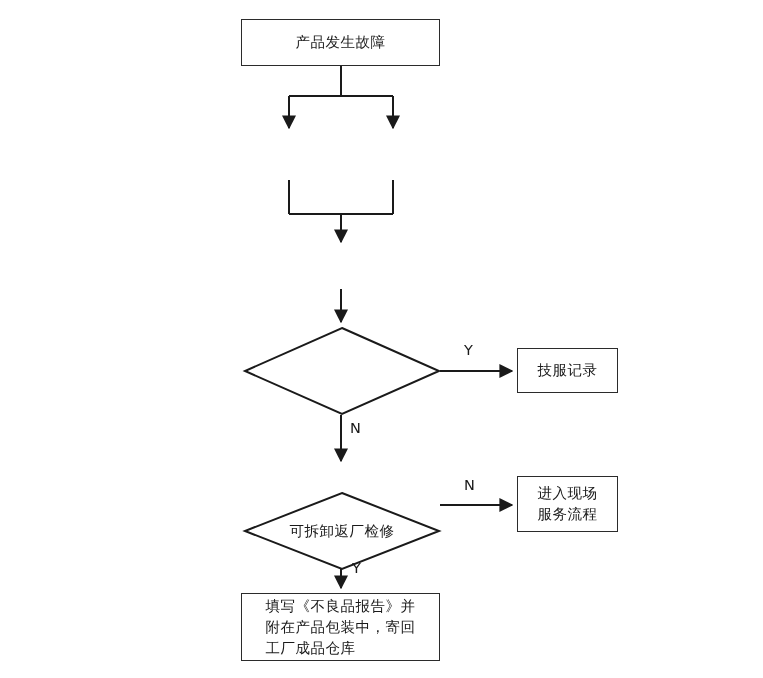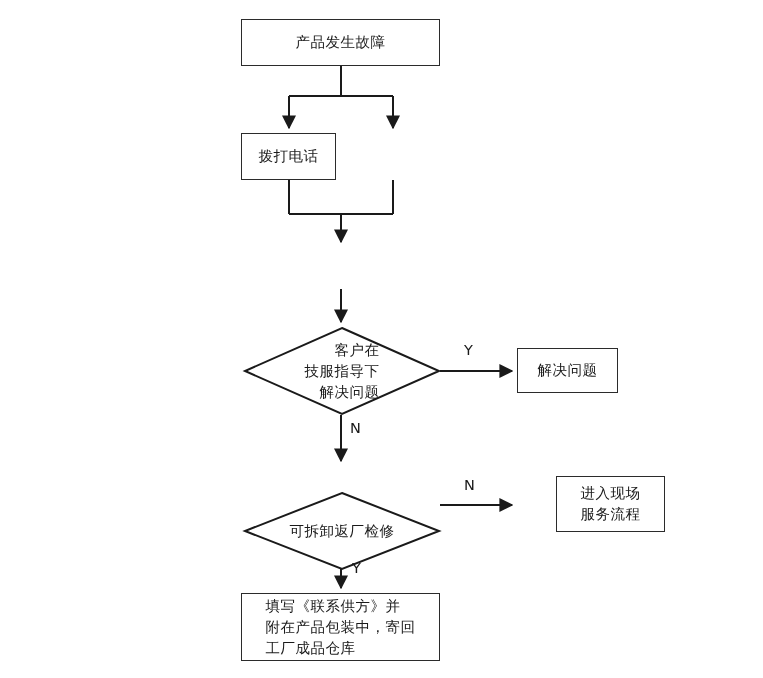--- a/index.html
+++ b/index.html
@@ -107,53 +107,47 @@
       <path d="M 440 505 L 512 505" marker-end="url(#arrow)"></path>
 
       <path d="M 341 544 L 341 588" marker-end="url(#arrow)"></path>
     </g>
   </svg>
 
   <div class="node process" style="left:241px; top:19px; width:199px; height:47px;">
     <span class="node-label">产品发生故障</span>
   </div>
 
-  <div class="node process" style="left:241px; top:133px; width:95px; height:47px;">
-    <span class="node-label">拨打电话</span>
-  </div>
 
 
 
   <div class="node decision" style="left:244px; top:327px; width:196px; height:88px;">
     <svg width="196" height="88" viewBox="0 0 196 88" xmlns="http://www.w3.org/2000/svg">
       <polygon points="98,1 195,44 98,87 1,44" fill="#ffffff" stroke="#1a1a1a" stroke-width="2"></polygon>
     </svg>
-    <span class="node-label">客户在
-技服指导下
-解决问题</span>
   </div>
 
   <div class="node process" style="left:517px; top:348px; width:101px; height:45px;">
-    <span class="node-label">解决问题</span>
+    <span class="node-label">技服记录</span>
   </div>
 
   <div class="node decision" style="left:244px; top:492px; width:196px; height:78px;">
     <svg width="196" height="78" viewBox="0 0 196 78" xmlns="http://www.w3.org/2000/svg">
       <polygon points="98,1 195,39 98,77 1,39" fill="#ffffff" stroke="#1a1a1a" stroke-width="2"></polygon>
     </svg>
     <span class="node-label">可拆卸返厂检修</span>
   </div>
 
-  <div class="node process" style="left:517px; top:476px; width:109px; height:56px;margin-left:39px;">
+  <div class="node process" style="left:517px; top:476px; width:101px; height:56px;">
     <span class="node-label left-align">进入现场
 服务流程</span>
   </div>
 
   <div class="node process" style="left:241px; top:593px; width:199px; height:68px;">
-    <span class="node-label left-align">填写《联系供方》并
+    <span class="node-label left-align">填写《不良品报告》并
 附在产品包装中，寄回
 工厂成品仓库</span>
   </div>
 
   <span class="edge-label" style="left:464px; top:343px;">Y</span>
   <span class="edge-label" style="left:350px; top:421px;">N</span>
   <span class="edge-label" style="left:464px; top:478px;">N</span>
   <span class="edge-label" style="left:352px; top:561px;">Y</span>
 
 </div>

